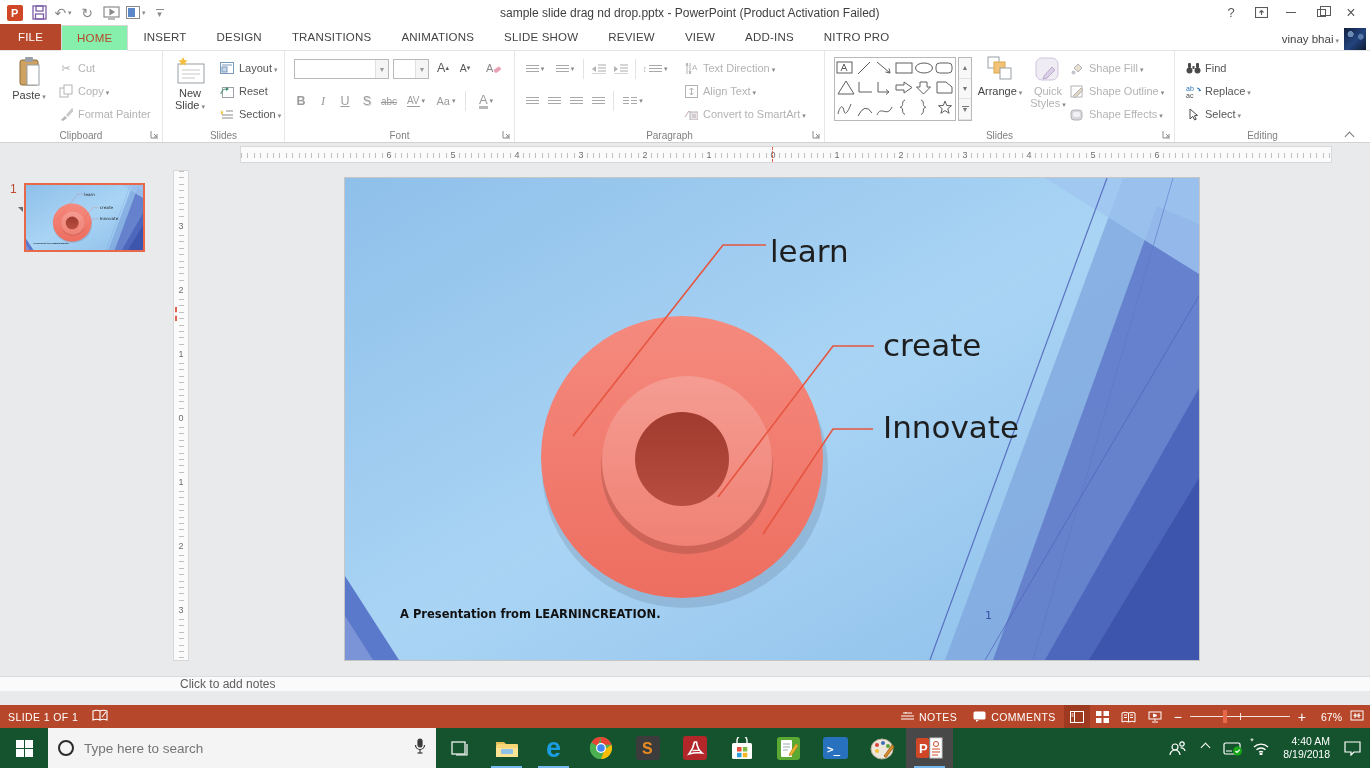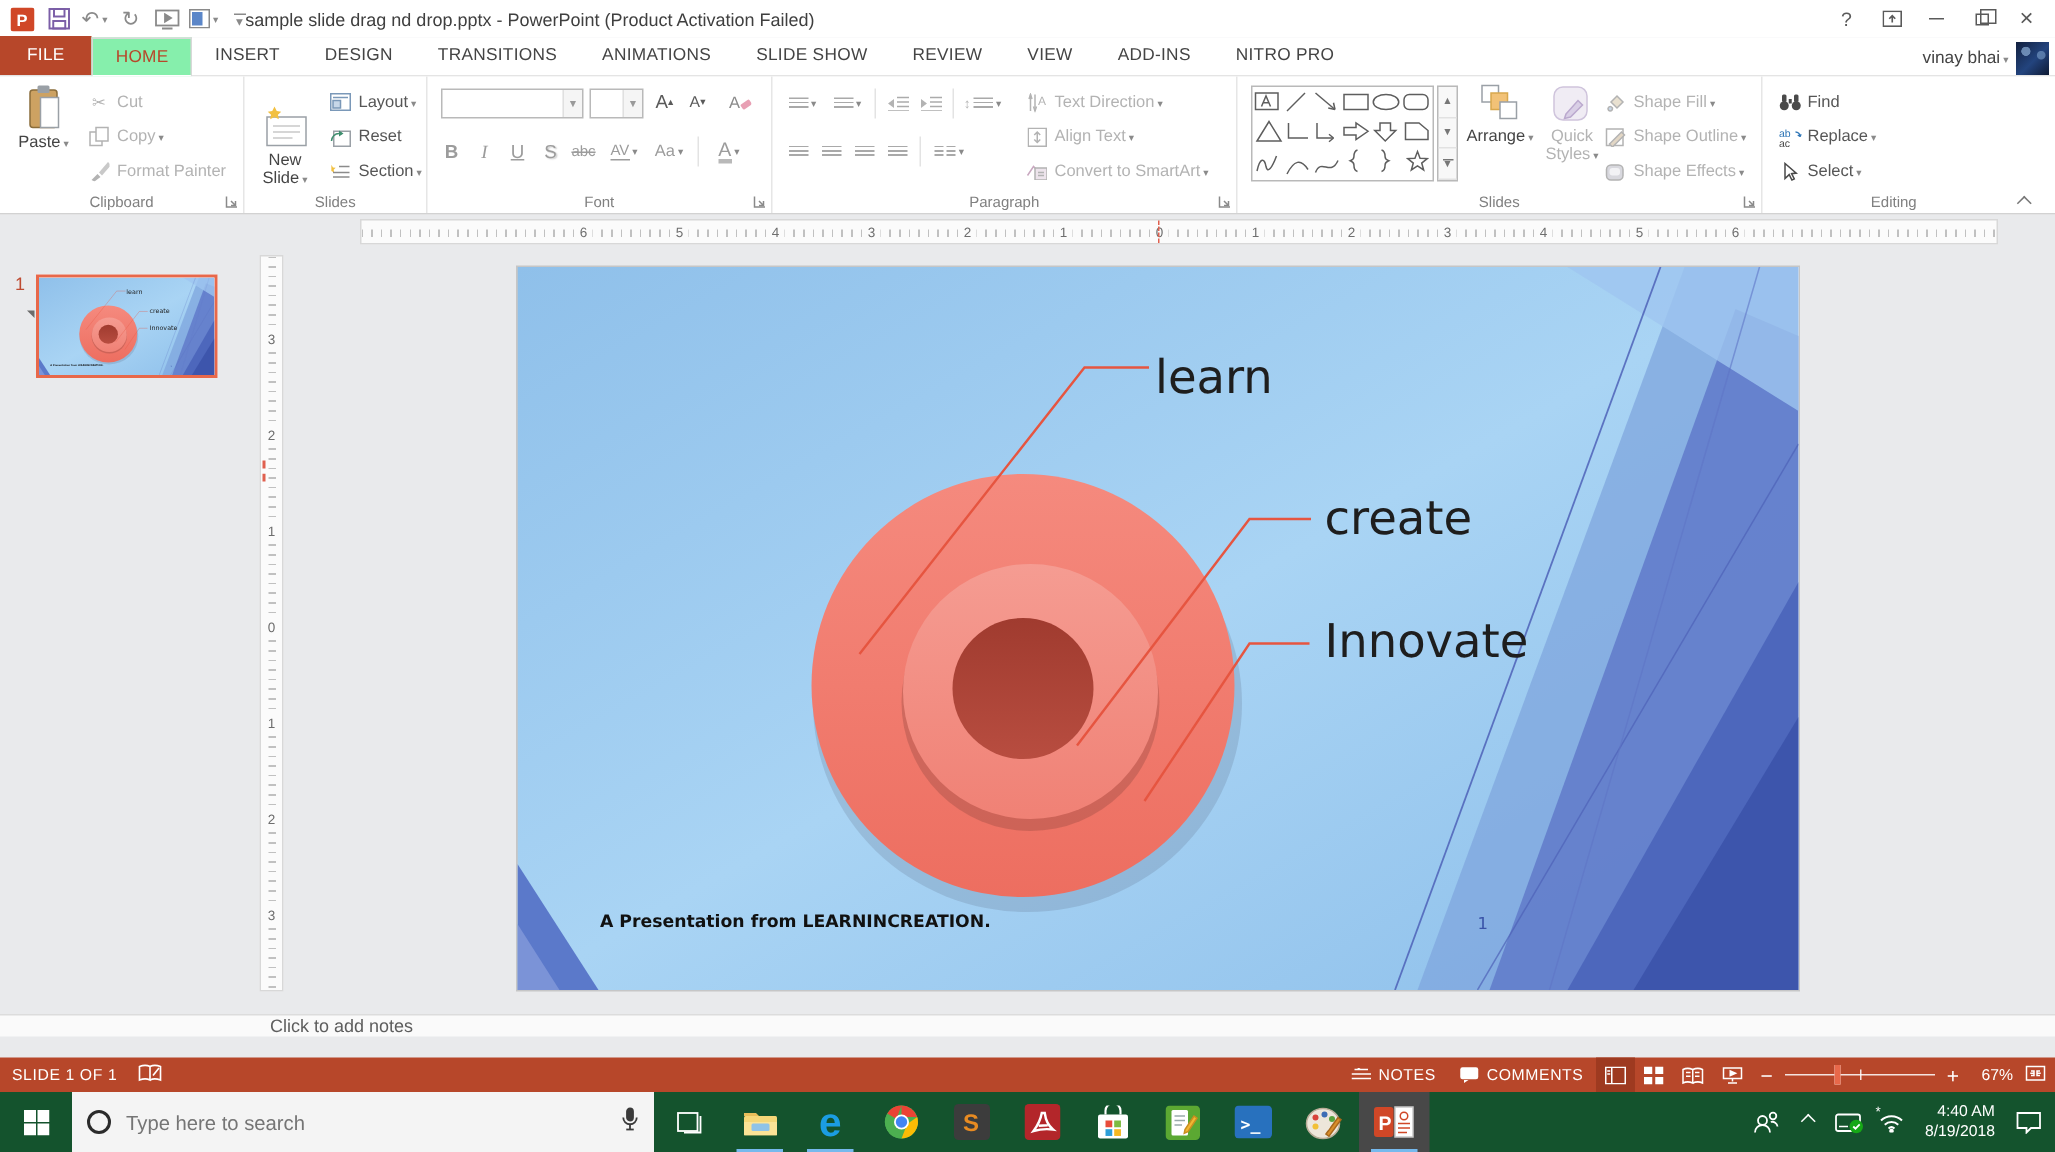--- a/index.html
+++ b/index.html
@@ -7,21 +7,21 @@
   body{font-family:"Liberation Sans","DejaVu Sans",sans-serif;background:#E9EAEC;}
   .screen{position:relative;width:1370px;height:768px;background:#E9EAEC;}
 
   
   .titlebar{position:absolute;left:0;top:0;width:1370px;height:25px;background:#FFFFFF;display:flex;align-items:center;}
   .qat{display:flex;align-items:center;gap:6px;padding-left:6px;}
   .qat .qbtn{display:flex;align-items:center;justify-content:center;height:20px;min-width:18px;color:#8A8A8A;font-size:14px;}
   .dd::after{content:"▾";font-size:7px;color:#8A8A8A;margin-left:2px;}
   .qat-more{display:flex;flex-direction:column;align-items:center;line-height:4px;color:#8A8A8A;font-size:9px;margin-left:4px;}
   .qat-more .bar{width:8px;height:1px;background:#8A8A8A;margin-bottom:2px;}
-  .title-text{flex:1;text-align:left;font-size:12px;color:#3F3F3F;white-space:nowrap;overflow:hidden;}
+  .title-text{flex:1;text-align:center;font-size:12px;color:#3F3F3F;white-space:nowrap;overflow:hidden;}
   .wincontrols{display:flex;align-items:center;gap:0;padding-right:4px;}
   .wc{width:30px;height:22px;display:flex;align-items:center;justify-content:center;color:#5A5A5A;font-size:13px;}
   .wc.restore .r1{position:relative;width:9px;height:8px;border:1px solid #5A5A5A;background:#fff;}
   .wc.restore .r1::before{content:"";position:absolute;left:2px;top:-4px;width:9px;height:8px;border:1px solid #5A5A5A;}
   .wc .minbar{width:10px;height:1px;background:#5A5A5A;}
 
   
   .tabrow{position:absolute;left:0;top:25px;width:1370px;height:26px;background:#FFFFFF;display:flex;align-items:flex-end;border-bottom:1px solid #E4E4E4;}
   .tab{height:26px;display:flex;align-items:center;padding:0 15px;font-size:11.5px;color:#444;letter-spacing:.2px;cursor:default;}
   .tab.file{background:#B7472A;color:#FFF;padding:0 18px;}
@@ -286,21 +286,21 @@
       <div class="glabel">Clipboard</div>
       <span class="launcher">
           <svg width="9" height="9" fill="none" stroke="#8A8A8A">
             <path d="M1,1 L1,8 L8,8"></path>
             <path d="M4,4 L7,7 M7,4 L7,7 L4,7"></path>
           </svg>
         </span>
     </div>
 
     <div class="rgroup" style="left:163px;width:122px;">
-      <div class="bigbtn" style="left:4px;top:19px;">
+      <div class="bigbtn" style="left:4px;top:5px;">
         <svg width="30" height="28">
             <rect x="3" y="8" width="26" height="19" fill="#FFF" stroke="#9AA0A6"></rect>
             <line x1="7" y1="14" x2="25" y2="14" stroke="#C8C8C8"></line>
             <line x1="7" y1="18" x2="25" y2="18" stroke="#C8C8C8"></line>
             <line x1="7" y1="22" x2="20" y2="22" stroke="#C8C8C8"></line>
             <path d="M8,1 l1.5,3 3,.5 -2.2,2 .6,3 -2.9,-1.5 -2.9,1.5 .6,-3 -2.2,-2 3,-.5 z" fill="#F2C040"></path>
           </svg>
         <span class="blabel">New</span>
         <span class="blabel dd" style="margin-top:0">Slide</span>
       </div>

